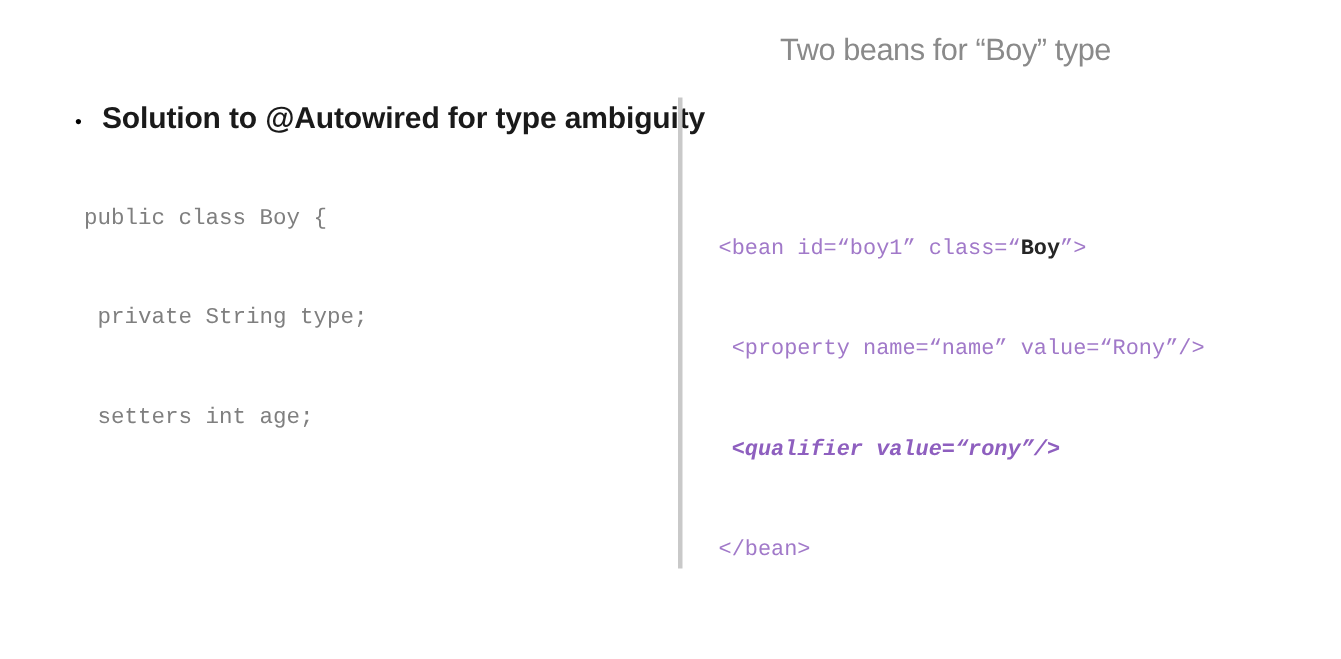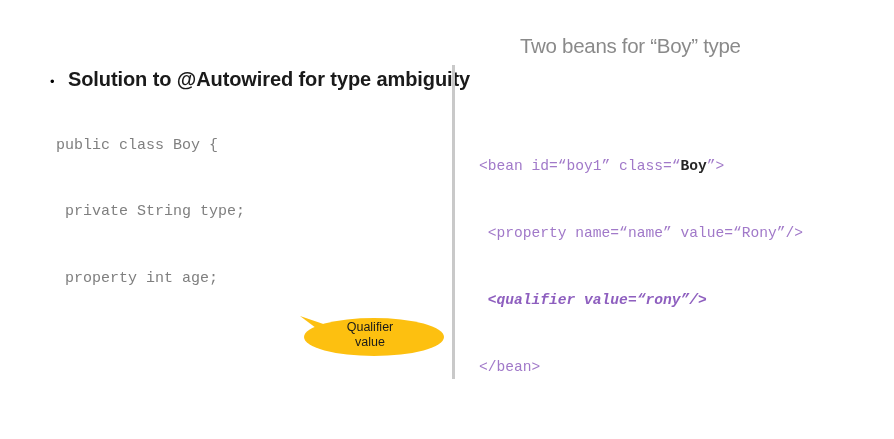--- a/index.html
+++ b/index.html
@@ -119,21 +119,20 @@
   .right-title {
     position: absolute;
     left: 68px;
     top: 22px;
     font-family: "Liberation Sans", sans-serif;
     font-size: 20.5px;
     font-weight: normal;
     color: #8a8a8a;
     letter-spacing: -0.3px;
     white-space: pre;
-    margin-top: 12px;
   }
 
   .code-right {
     position: absolute;
     left: 27px;
     top: 66px;
     font-family: "Liberation Mono", monospace;
     font-size: 14.6px;
     line-height: 22.3px;
     white-space: pre;
@@ -153,44 +152,34 @@
   <div class="left-pane">
 
     <div class="bullet-line">
       <span class="bullet-dot">•</span>
       <span class="bullet-text">Solution to @Autowired for type ambiguity</span>
     </div>
 
     <div class="code-left">
       <span class="ln">public class Boy {</span>
       <span class="ln"> private String type;</span>
-      <span class="ln"> property int age;</span>
+      <span class="ln"> setters int age;</span>
       <span class="ln blank">&nbsp;</span>
       
       
       
       
       
       
       
       
       
       
     </div>
 
-    <div class="callout">
-      <svg width="148" height="49" viewBox="0 0 148 49">
-        <path d="M4 8 L42 21 L28 26 Z" fill="#fdc010"></path>
-        <ellipse cx="78" cy="29" rx="70" ry="19" fill="#fdc010"></ellipse>
-      </svg>
-      <div class="callout-label">
-        <span>Qualifier</span>
-        <span>value</span>
-      </div>
-    </div>
   </div>
 
   <div class="divider"></div>
 
   <div class="right-pane">
 
     <div class="right-title">Two beans for “Boy” type</div>
 
     <div class="code-right">
 

